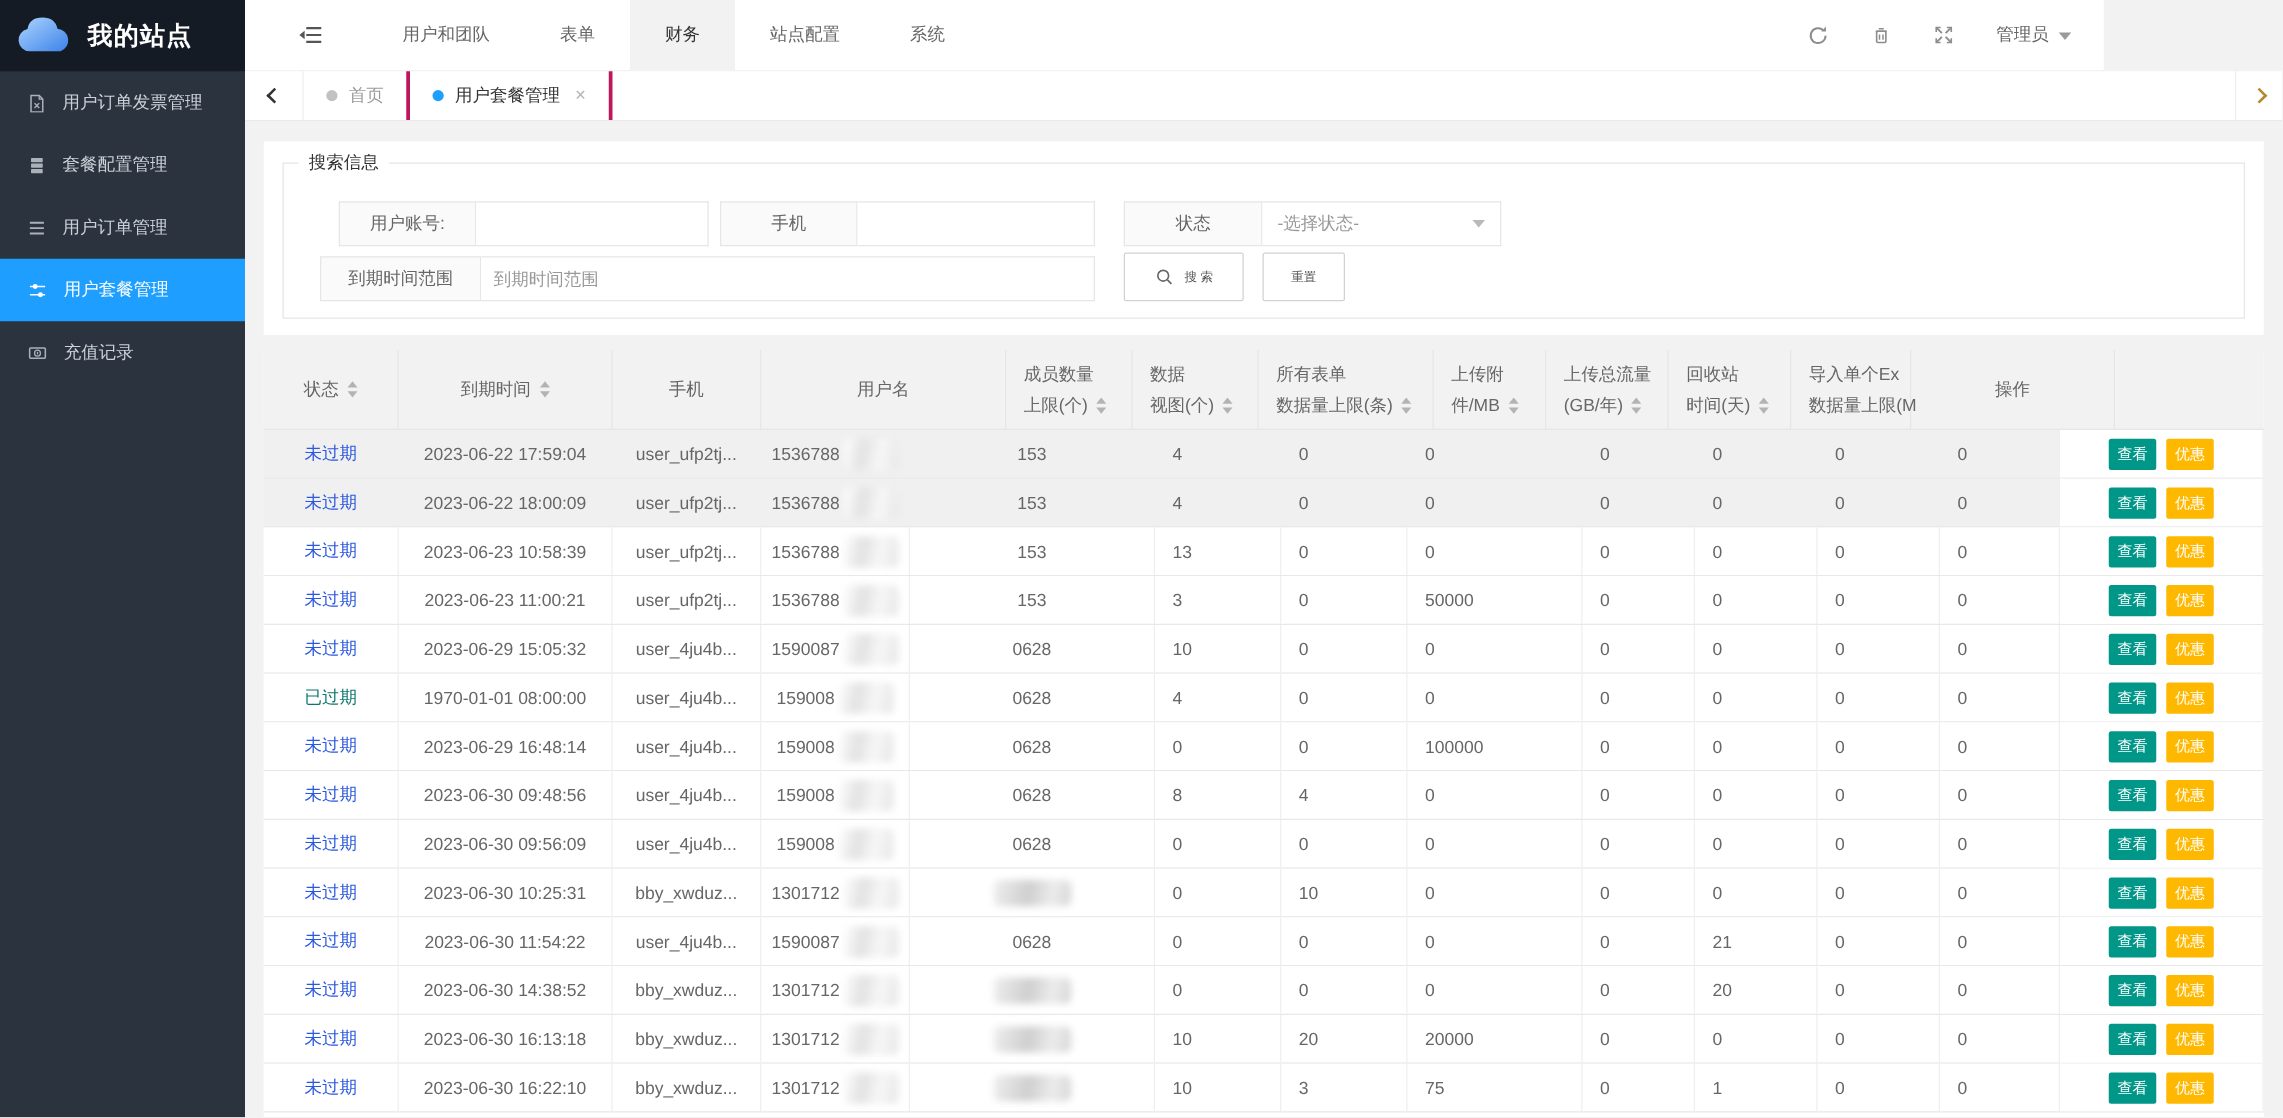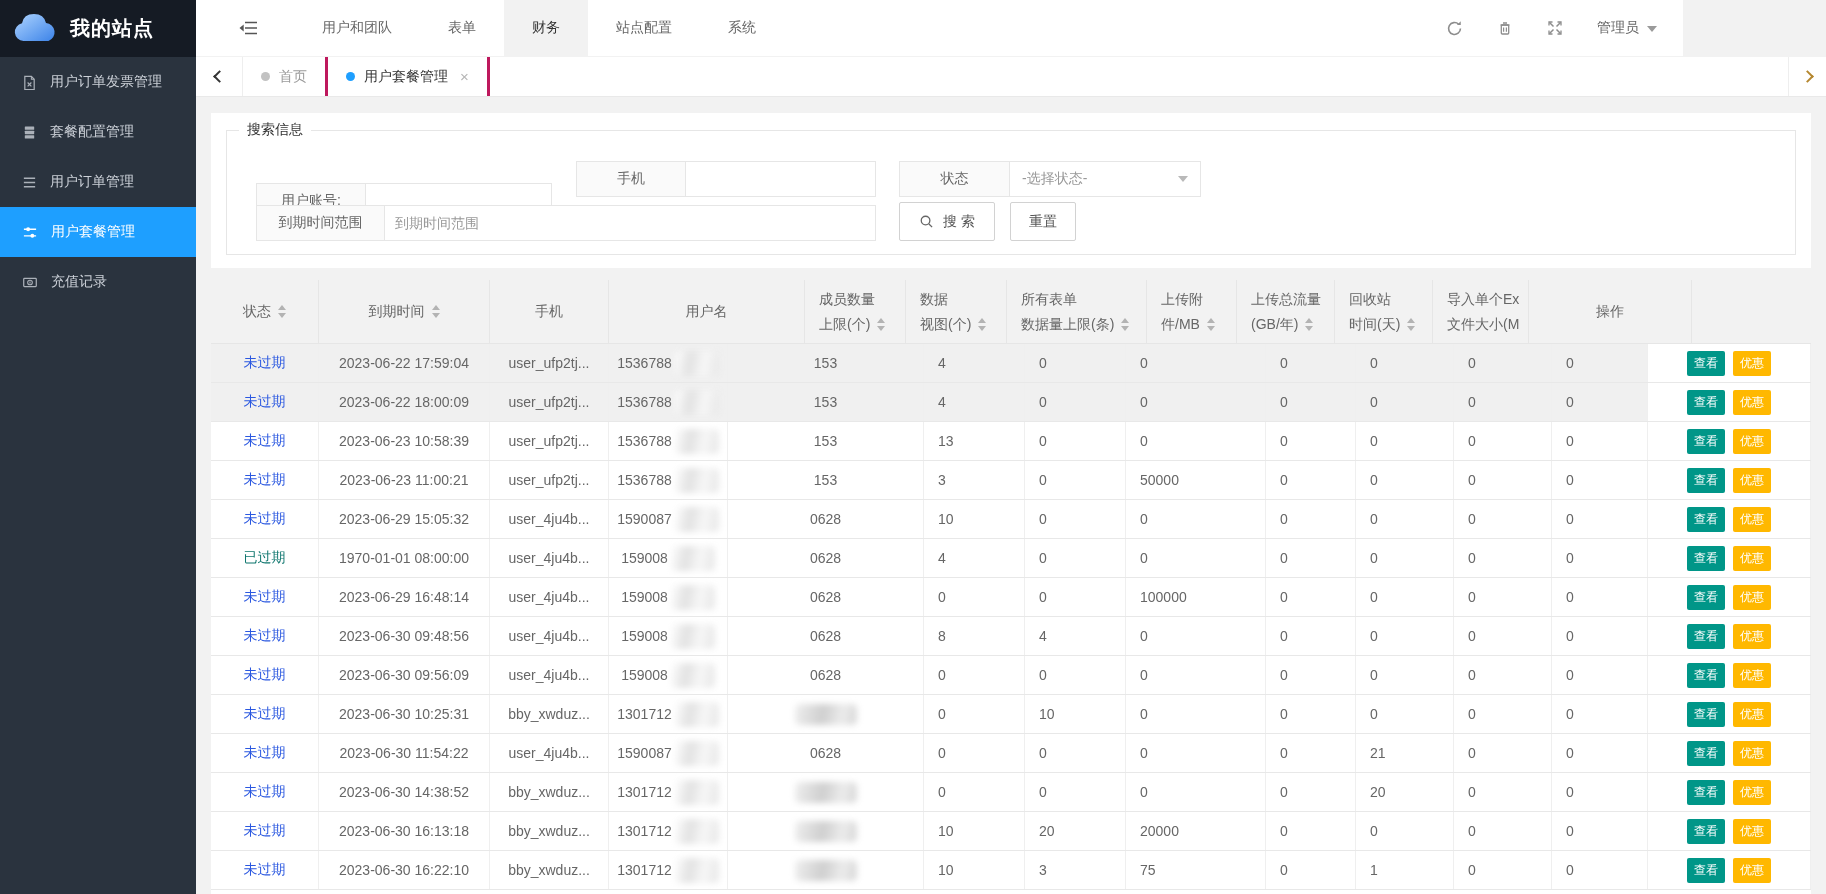--- a/index.html
+++ b/index.html
@@ -42,21 +42,21 @@
   .search-card{position:absolute;left:211px;top:113px;width:1600px;height:155px;background:#fff;}
   .fieldset{position:absolute;left:15px;top:17px;right:15px;bottom:13px;border:1px solid #e6e6e6;}
   .legend{position:absolute;top:-10px;left:12px;background:#fff;padding:0 8px;color:#333;font-size:14px;}
   .fgroup{position:absolute;display:flex;height:36px;}
   .flabel{display:flex;align-items:center;justify-content:center;background:#fafafa;border:1px solid #e6e6e6;color:#666;height:100%;}
   .fbox{border:1px solid #e6e6e6;border-left:none;background:#fff;height:100%;position:relative;}
   .fbox input{border:none;outline:none;width:100%;height:100%;padding:0 10px;font-size:14px;color:#666;background:transparent;font-family:inherit;}
   .fbox input::placeholder{color:#999;}
   .fselect{display:flex;align-items:center;padding:16px 12px;color:#999;cursor:pointer;}
   .fselect .caret-down{margin-left:auto;margin-top:4px;border-top-color:#b9b9b9;}
-  .btn{position:absolute;display:flex;align-items:center;justify-content:center;gap:9px;background:#fff;border:1px solid #d2d2d2;color:#555;cursor:pointer;border-radius:2px;height:39px;font-size:14px;}
+  .btn{position:absolute;display:flex;align-items:center;justify-content:center;gap:9px;background:#fff;border:1px solid #d2d2d2;color:#555;cursor:pointer;border-radius:2px;height:39px;font-size:10px;}
 
   
   .table-card{position:absolute;left:211px;top:280px;width:1600px;height:614px;background:#fff;}
   .thead{display:flex;height:64px;background:#f2f2f2;border-bottom:1px solid #e6e6e6;}
   .th{display:flex;flex-direction:column;justify-content:center;border-right:1px solid #e6e6e6;color:#666;}
   .th.center{align-items:center;}
   .th.left{padding-left:14px;align-items:flex-start;}
   .th-line{display:flex;align-items:center;gap:7px;line-height:25px;white-space:nowrap;}
   .sort{display:flex;flex-direction:column;gap:3px;cursor:pointer;}
   .sort .up{width:0;height:0;border:4px solid transparent;border-bottom:5px solid #b3b3b3;}
@@ -205,21 +205,21 @@
       </div>
     <span class="tab-nav-btn right">
         <i class="chev r"></i>
       </span>
   </div>
 
   <section class="search-card">
     <div class="fieldset">
       <span class="legend">搜索信息</span>
 
-      <div class="fgroup" style="left:29px;top:30px;margin-top:22px;">
+      <div class="fgroup" style="left:44px;top:30px;">
         <span class="flabel" style="width:110px;">用户账号:</span>
         <span class="fbox" style="width:186px;"><input value="" style=""></span>
       </div>
 
       <div class="fgroup" style="left:349px;top:30px;">
         <span class="flabel" style="width:110px;">手机</span>
         <span class="fbox" style="width:190px;"><input value="" style=""></span>
       </div>
 
       <div class="fgroup" style="left:672px;top:30px;">
@@ -350,21 +350,21 @@
               <i class="up"></i>
               <i class="dn"></i>
             </span>
           </div>
         </div>
         <div class="th left" style="width: 96px;">
           <div class="th-line">
             <span>导入单个Ex</span>
           </div>
           <div class="th-line">
-            <span>文件大小(M</span>
+            <span>数据量上限(M</span>
           </div>
         </div>
         <div class="th center" style="width: 163px;">
           <div class="th-line">
             <span>操作</span>
           </div>
         </div>
       </div>
     <div id="tbody">
         <div class="trow hl">

